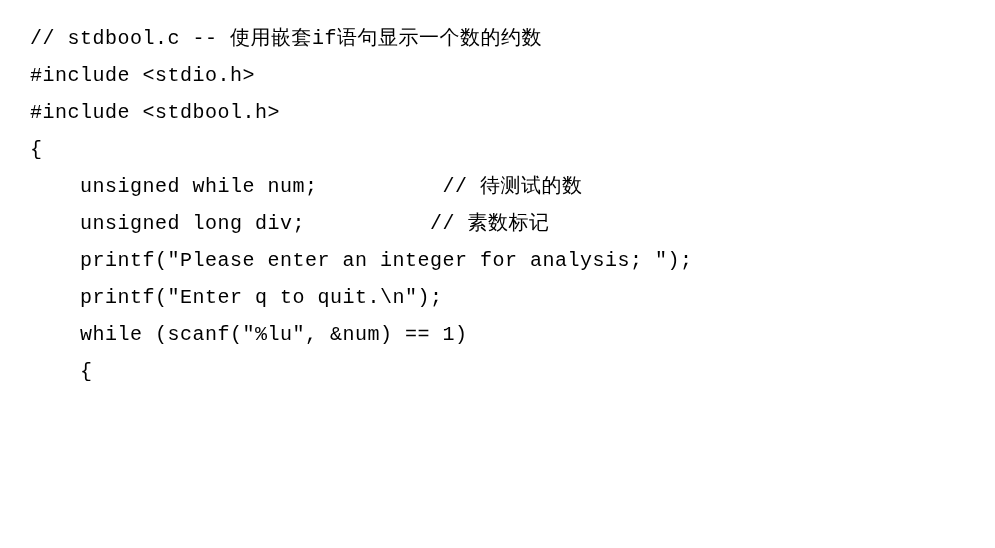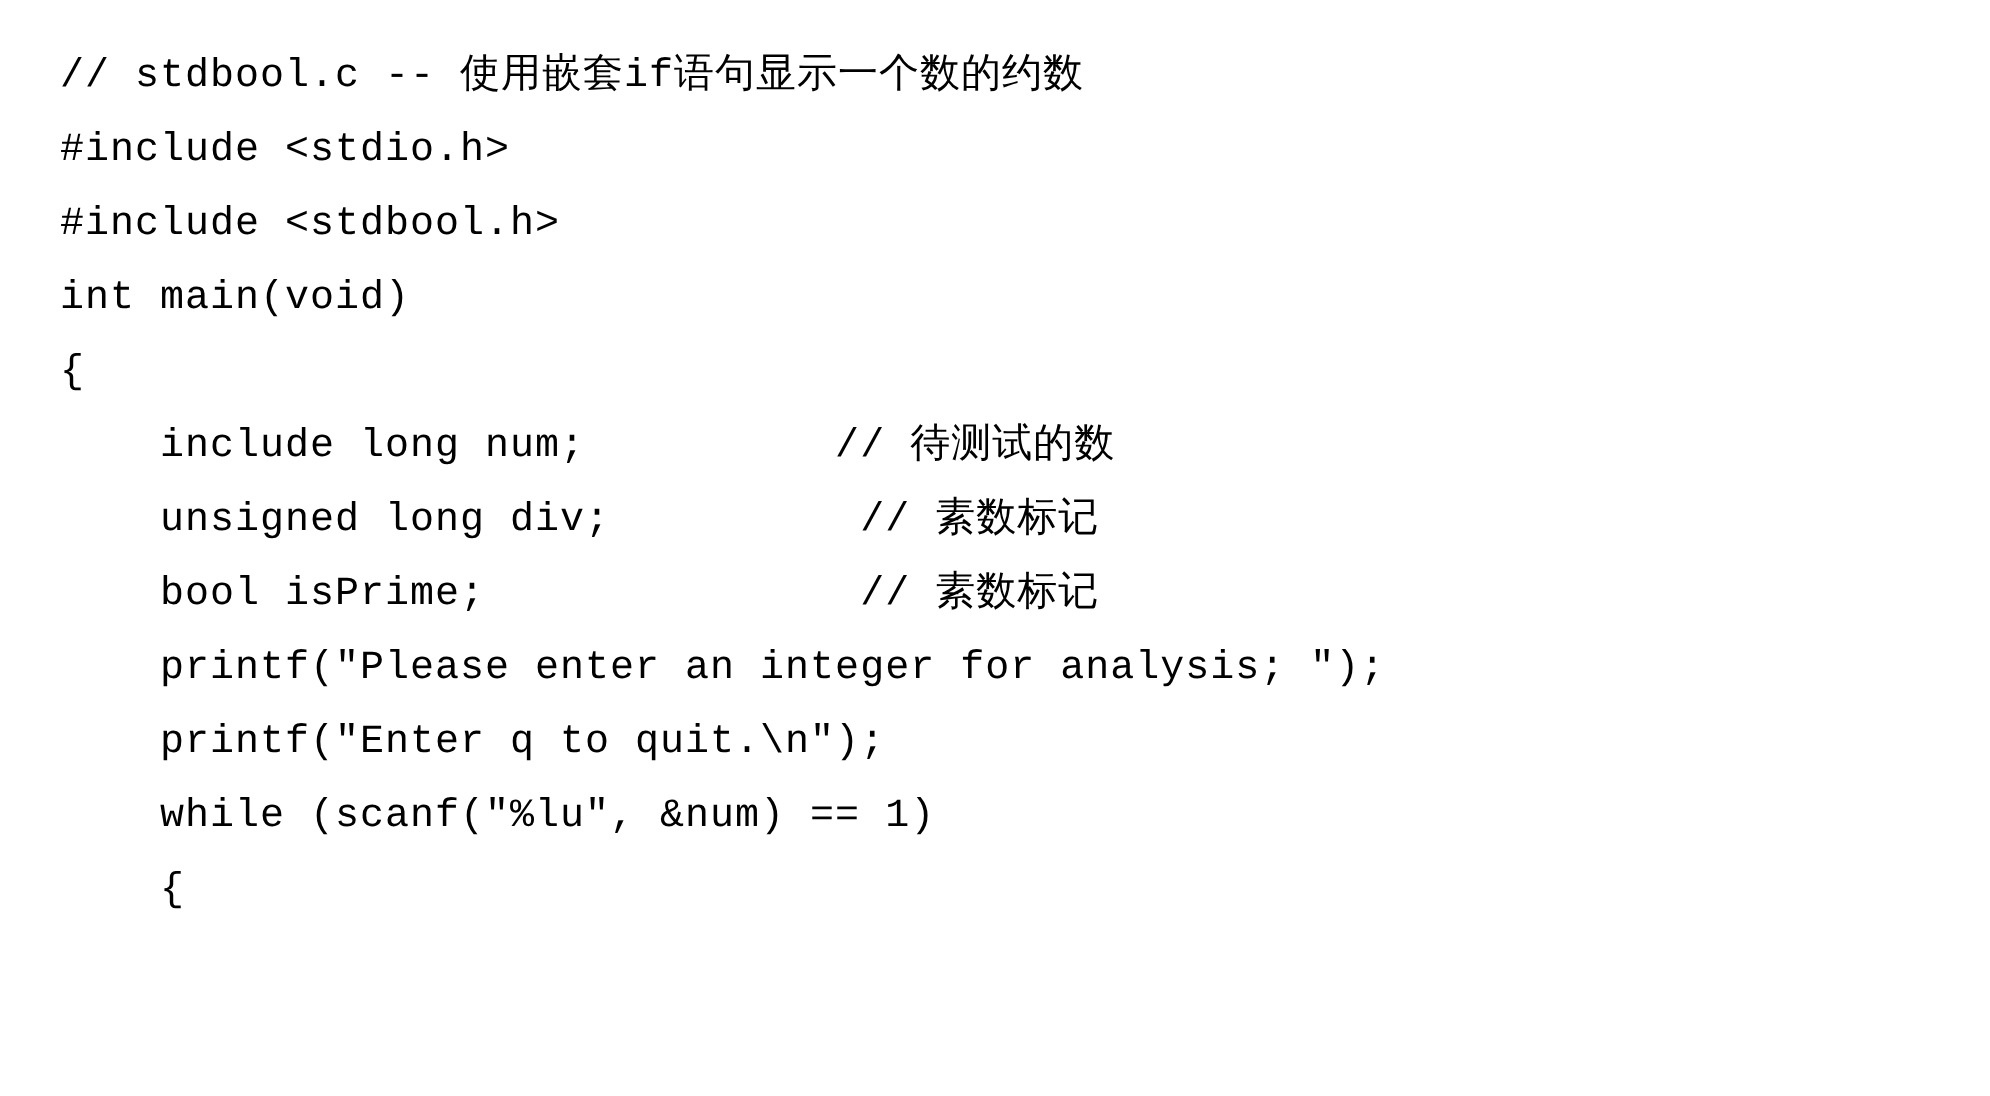--- a/index.html
+++ b/index.html
@@ -19,23 +19,21 @@
       white-space: pre;
     }
   </style>
 </head>
 <body>
 
 <div>
   <div class="code-line">// stdbool.c -- 使用嵌套if语句显示一个数的约数</div>
   <div class="code-line">#include &lt;stdio.h&gt;</div>
   <div class="code-line">#include &lt;stdbool.h&gt;</div>
-  <div class="code-line">int main(void)</div>
   <div class="code-line">{</div>
-  <div class="code-line">    include long num;          // 待测试的数</div>
+  <div class="code-line">    unsigned while num;          // 待测试的数</div>
   <div class="code-line">    unsigned long div;          // 素数标记</div>
-  <div class="code-line">    bool isPrime;               // 素数标记</div>
   <div class="code-line"></div>
   <div class="code-line">    printf("Please enter an integer for analysis; ");</div>
   <div class="code-line">    printf("Enter q to quit.\n");</div>
   <div class="code-line">    while (scanf("%lu", &amp;num) == 1)</div>
   <div class="code-line">    {</div>
 </div>
 
 </body></html>

